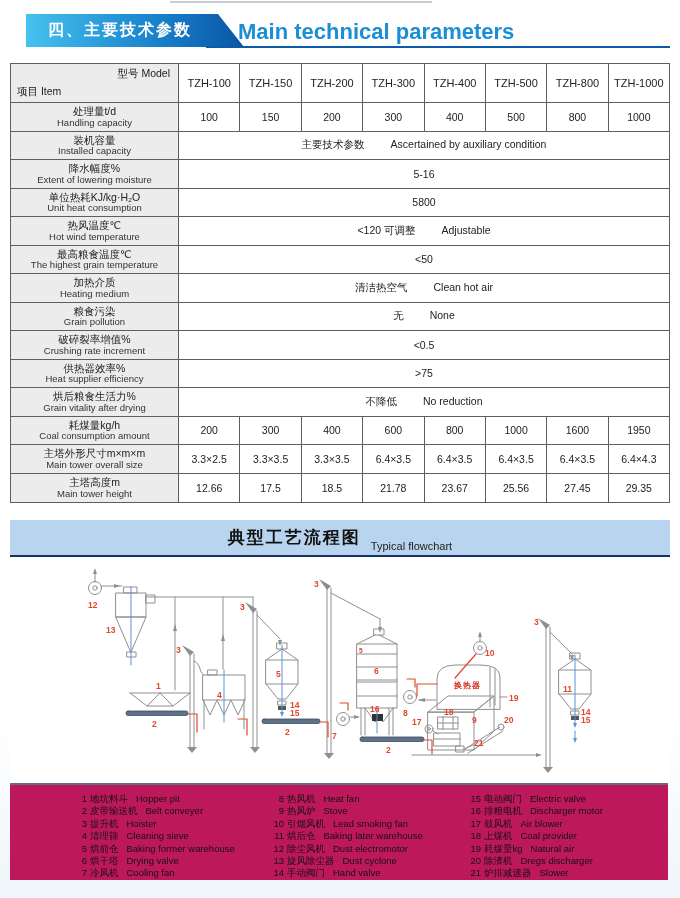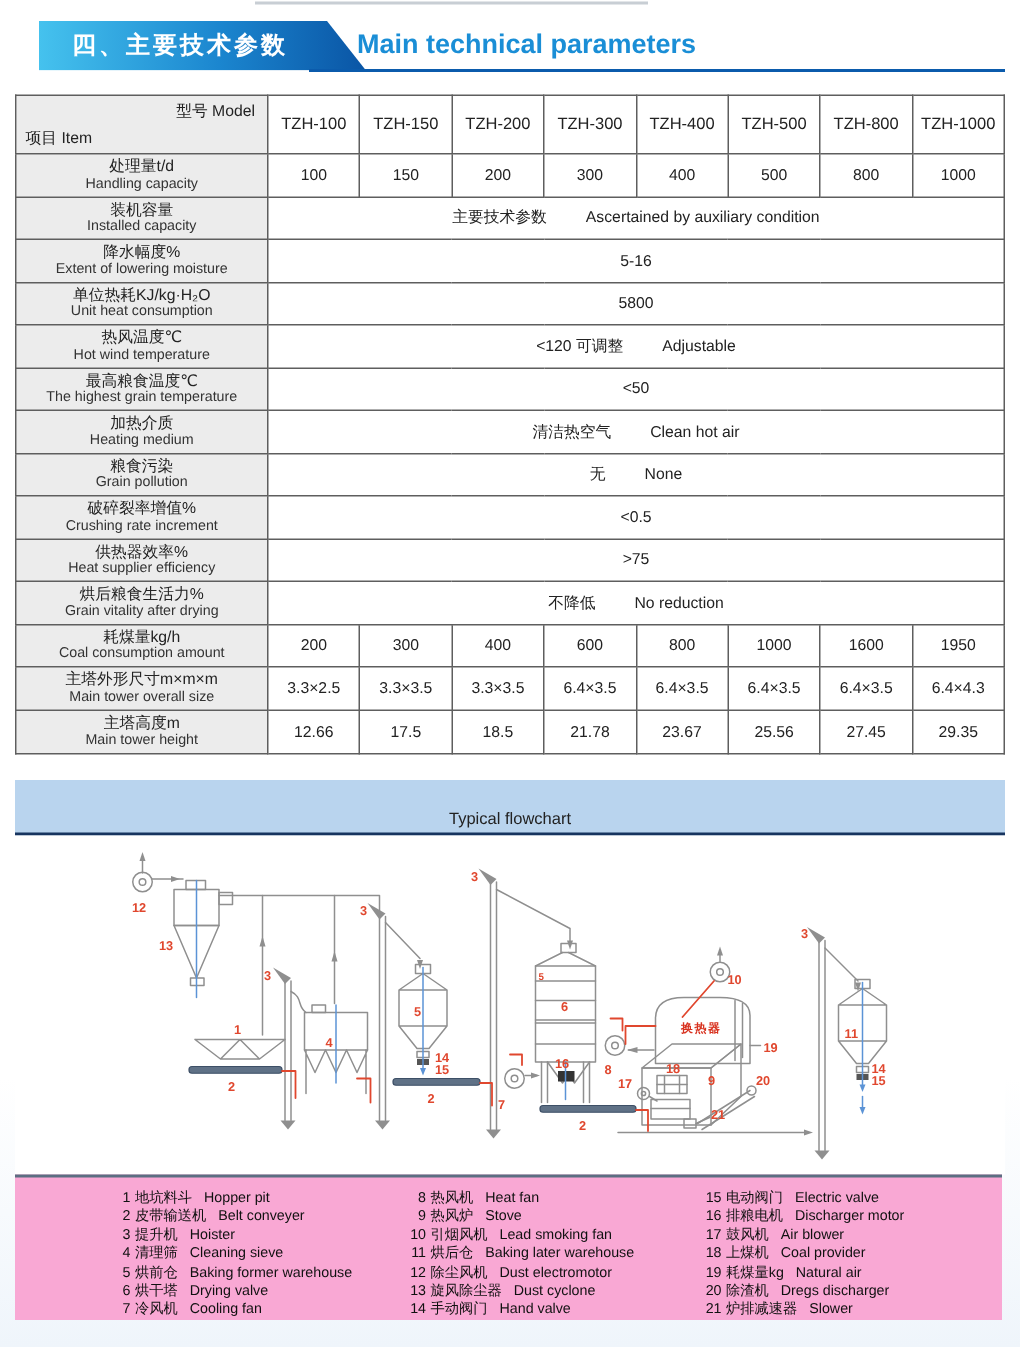--- a/index.html
+++ b/index.html
@@ -12,21 +12,21 @@
   .artifact{position:absolute;top:1px;left:170px;width:262px;height:2px;background:#9aa6b0;opacity:.55;}
   
   .sec-head{position:absolute;top:14px;left:10px;right:10px;height:34px;}
   .sec-tab{
     position:absolute;left:16px;top:0;width:218px;height:33px;
     background:linear-gradient(90deg,#45c2ee 0%,#1b86cf 55%,#0a55a5 100%);
     clip-path:polygon(0 0,calc(100% - 26px) 0,100% 100%,0 100%);
     display:flex;align-items:center;padding-left:22px;box-sizing:border-box;
   }
   .sec-tab span{color:#fff;font-weight:bold;font-size:16px;letter-spacing:2px;}
-  .sec-en{position:absolute;left:228px;top:5px;font-size:18px;font-weight:bold;color:#1a8ed6;}
+  .sec-en{position:absolute;left:228px;top:5px;font-size:22px;font-weight:bold;color:#1a8ed6;}
   .sec-line{position:absolute;left:196px;right:0;top:32px;height:2px;background:#0b5bac;}
   
   table.params{
     position:absolute;top:63px;left:10px;width:660px;border-collapse:collapse;
     font-size:10.5px;table-layout:fixed;
   }
   table.params td{border:1px solid #5e5e5e;text-align:center;vertical-align:middle;padding:2px 1px;background:#fff;}
   table.params td.lbl{background:#ececec;padding:2px 4px;text-align:center;}
   td.lbl .lz{font-size:10.5px;line-height:1.2;}
   td.lbl .le{font-size:9.5px;line-height:1.15;color:#333;}
@@ -42,21 +42,21 @@
   }
   .fc-bar .zh{font-size:17px;font-weight:bold;color:#111;letter-spacing:2px;}
   .fc-bar .en{font-size:11px;color:#222;margin-top:16px;}
   .diagram{position:absolute;top:557px;left:10px;width:660px;height:226px;background:#fff;}
   svg text{font-family:"Liberation Sans","DejaVu Sans",sans-serif;}
   .num{fill:#e0472e;font-size:8.5px;font-weight:bold;}
   .numsm{fill:#e0472e;font-size:6.5px;font-weight:bold;}
   .hx{fill:#d8321f;font-size:8px;font-weight:bold;letter-spacing:1px;}
   
   .legend{
-    position:absolute;top:783px;left:10px;right:12px;height:97px;background:#f9a8d4;
+    position:absolute;top:783px;left:10px;right:12px;height:97px;background:#be185d;
     border-top:2px solid #5c6e82;box-sizing:border-box;padding:8px 0 0 64px;
     display:flex;
   }
   .legend ul{list-style:none;margin:0;padding:0;}
   .legend li{font-size:9.5px;line-height:12.4px;white-space:nowrap;color:#111;}
   .legend .no{display:inline-block;min-width:13px;text-align:right;margin-right:3px;}
   .legend .zh{margin-right:8px;}
   .lcol{width:197px;}
   .lcol:last-child{width:auto;}
 </style>
@@ -216,20 +216,21 @@
     <td>21.78</td>
     <td>23.67</td>
     <td>25.56</td>
     <td>27.45</td>
     <td>29.35</td>
   </tr>
 </tbody>
   </table>
 
 <div class="fc-bar">
+  <span class="zh">典型工艺流程图</span>
   <span class="en">Typical flowchart</span>
 </div>
 
 <div class="diagram">
 <svg width="660" height="226" viewBox="0 0 660 226" fill="none" stroke-linejoin="round" stroke-linecap="round">
   <g stroke="#8f8f8f" stroke-width="1">
 
     <path d="M85,14 V25"></path>
         <polygon points="83,17 87,17 85,11" fill="#8f8f8f" stroke="none"></polygon>
     <circle cx="85" cy="31" r="6.5"></circle>

